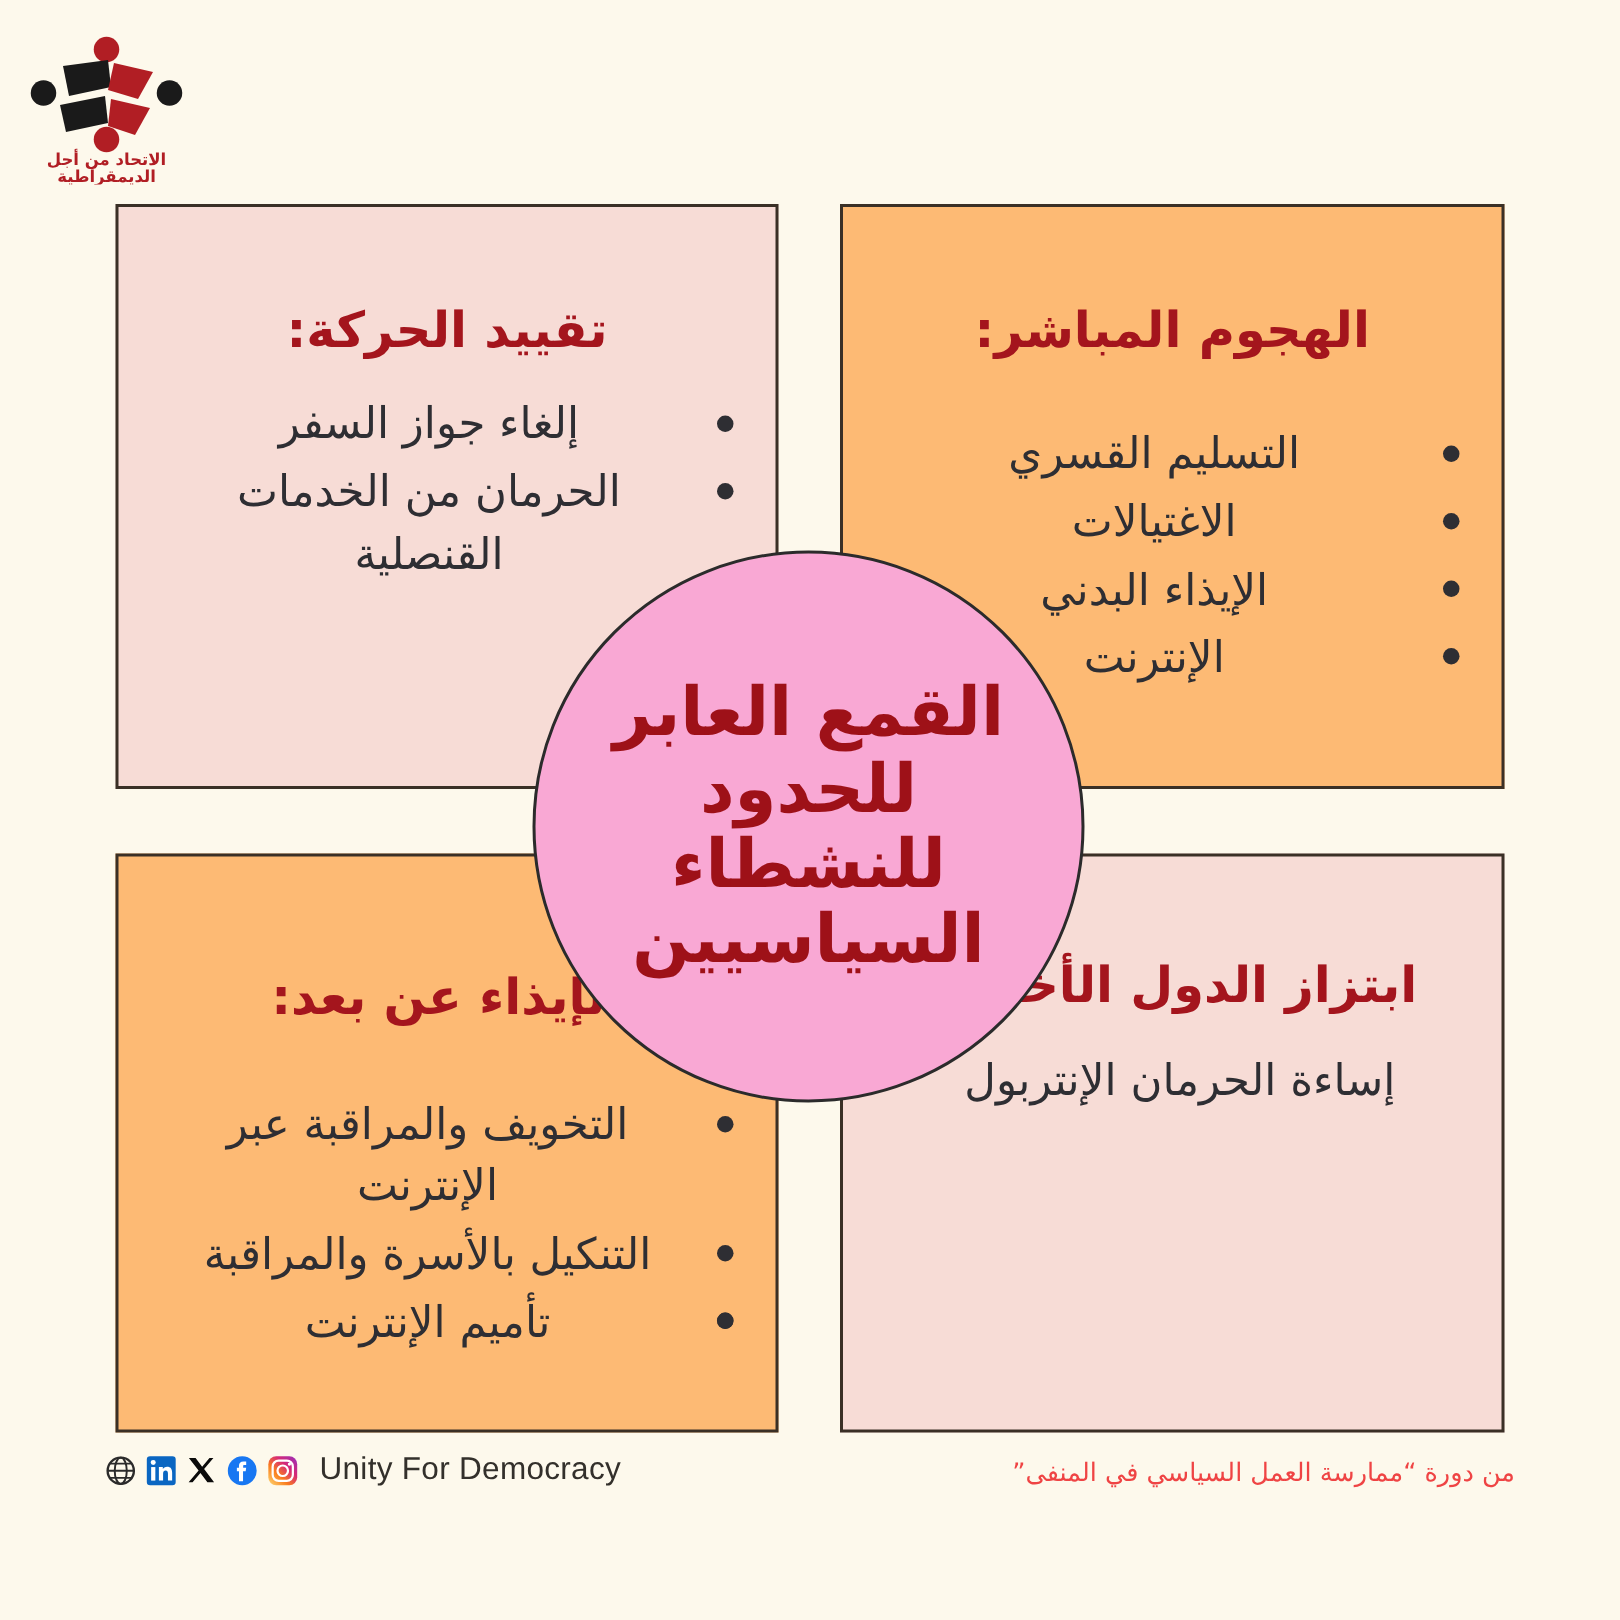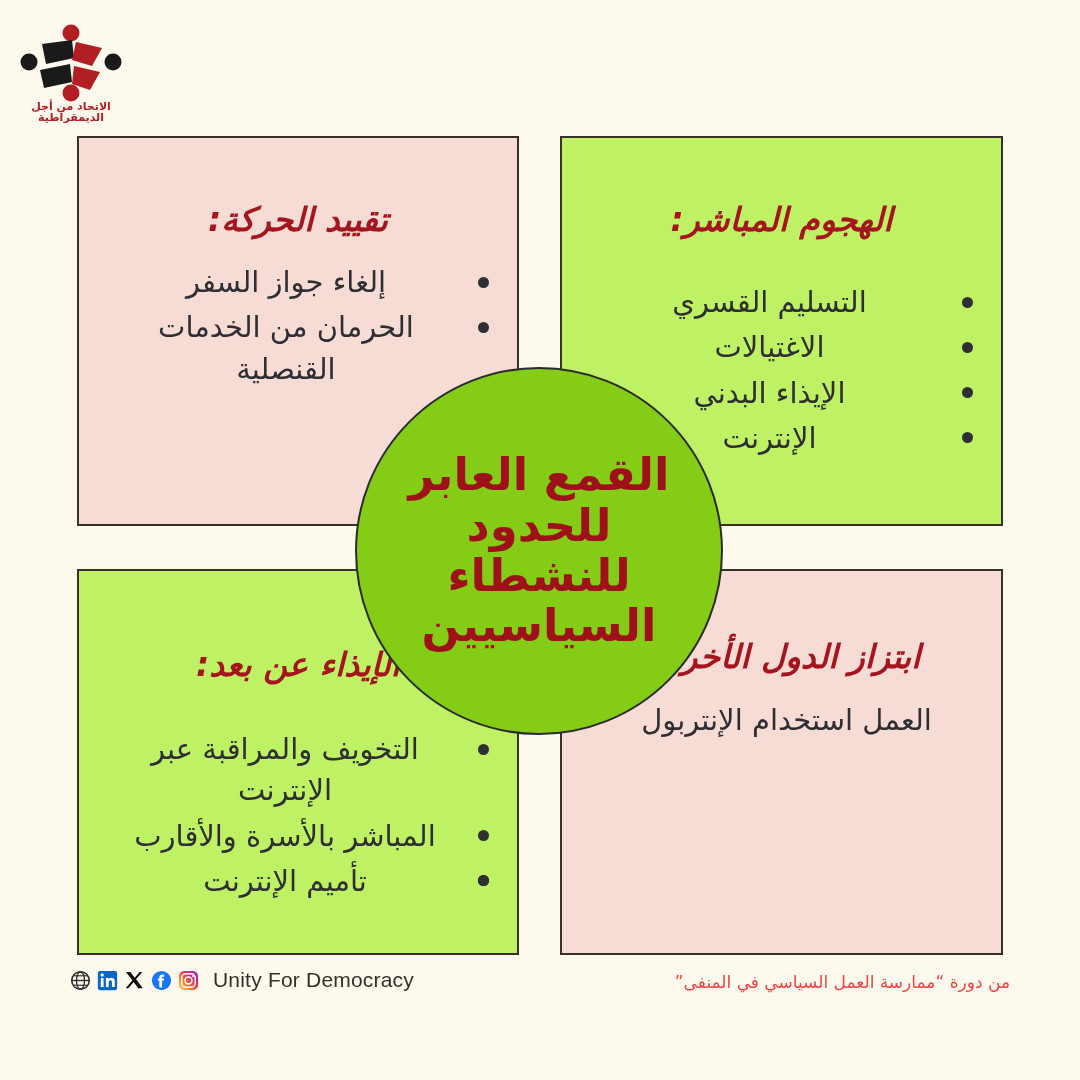--- a/index.html
+++ b/index.html
@@ -20,36 +20,35 @@
   
   .panel{
     position:absolute;
     border:2px solid #3a3026;
     box-sizing:border-box;
     padding:28px 26px 20px 26px;
     text-align:center;
     overflow:hidden;
   }
   .panel.pink{background:#F7DCD6;}
-  .panel.blue{background:#bef264;}
+  .panel.blue{background:#fdba74;}
 
   #panel-tl{left:77px;  top:136px; width:442px; height:390px;}
   #panel-tr{left:560px; top:136px; width:443px; height:390px;}
   #panel-bl{left:77px;  top:569px; width:442px; height:386px;}
   #panel-br{left:560px; top:569px; width:443px; height:386px;}
 
   .panel-title{
     color:#A4151D;
     font-weight:bold;
     font-size:33px;
     line-height:1.22;
     margin:0 0 22px 0;
     letter-spacing:-0.3px;
     direction:rtl;
-    font-style:italic;
   }
   #panel-tl .panel-title{margin-top:34px;}
   #panel-tr .panel-title{margin-top:34px;}
   #panel-bl .panel-title{margin-top:46px;}
   #panel-br .panel-title{margin-top:38px;}
 
   .bullets{
     list-style:none;
     margin:0;padding:0;
     direction:rtl;
@@ -77,21 +76,21 @@
   #panel-tr .bullets{padding-left:6px;margin-top:42px;}
   #panel-bl .bullets{padding-left:4px;margin-top:44px;}
   #panel-br .plain-text{padding-left:10px;}
 
   
   #center-circle{
     position:absolute;
     left:355px;top:367px;
     width:368px;height:368px;
     border-radius:50%;
-    background:#84cc16;
+    background:#f9a8d4;
     border:2px solid #2b2b2b;
     display:flex;align-items:center;justify-content:center;
     box-sizing:border-box;
     z-index:5;
   }
   #center-circle .center-text{
     color:#9E1118;
     font-weight:bold;
     font-size:45px;
     line-height:1.12;
@@ -162,29 +161,29 @@
       <li><span class="dot"></span><span>الاغتيالات</span></li>
       <li><span class="dot"></span><span>الإيذاء البدني</span></li>
       <li><span class="dot"></span><span>الإنترنت</span></li>
     </ul>
   </div>
 
   <div class="panel blue" id="panel-bl">
     <h2 class="panel-title">الإيذاء عن بعد:</h2>
     <ul class="bullets">
       <li><span class="dot"></span><span>التخويف والمراقبة عبر الإنترنت</span></li>
-      <li><span class="dot"></span><span>المباشر بالأسرة والأقارب</span></li>
+      <li><span class="dot"></span><span>التنكيل بالأسرة والمراقبة</span></li>
       <li><span class="dot"></span></li>
       <li><span class="dot"></span><span>تأميم الإنترنت</span></li>
     </ul>
   </div>
 
   <div class="panel pink" id="panel-br">
     <h2 class="panel-title">ابتزاز الدول الأخرى:</h2>
-    <p class="plain-text">العمل استخدام الإنتربول</p>
+    <p class="plain-text">إساءة الحرمان الإنتربول</p>
   </div>
 
   <div id="center-circle">
     <div class="center-text">القمع العابر للحدود للنشطاء السياسيين</div>
   </div>
 
   <div id="footer">
 
     <div id="footer-left">
 

